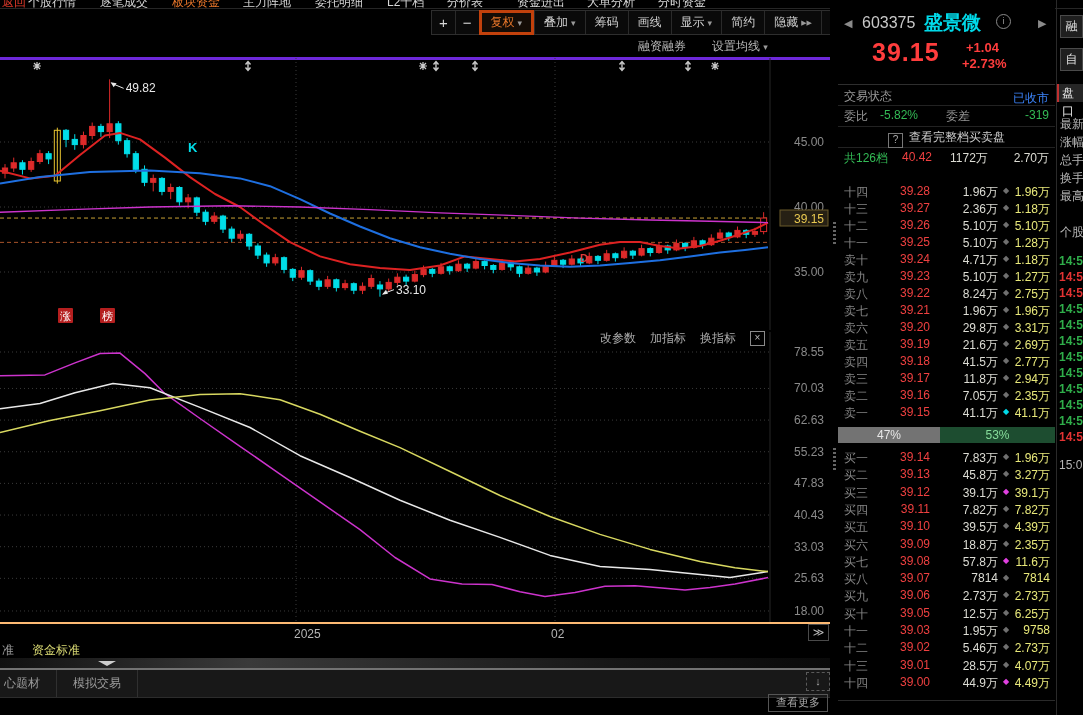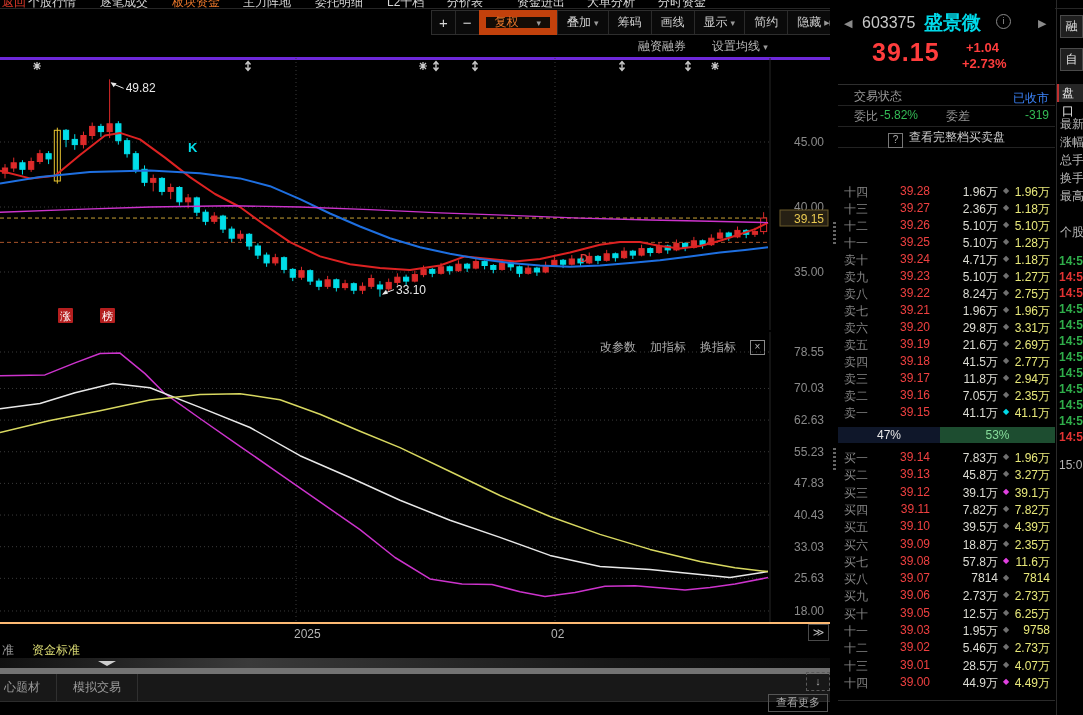--- a/index.html
+++ b/index.html
@@ -7,75 +7,75 @@
        font-family:"Liberation Sans","DejaVu Sans",sans-serif;color:#ccc;-webkit-font-smoothing:none;}
   .abs{position:absolute;}
   
   #topmenu{left:0;top:0;width:1083px;height:8px;overflow:hidden;border-bottom:1px solid #262626;}
   #topmenu .mi{position:absolute;top:-6px;font-size:12px;color:#d8d8d8;white-space:nowrap;}
   
   #toolbar{left:431px;top:10px;height:23px;display:flex;align-items:stretch;border:1px solid #2e2e2e;background:#0a0a0a;}
   .tbtn{display:flex;align-items:center;padding:0 9px;font-size:12px;color:#cfcfcf;border-left:1px solid #2a2a2a;white-space:nowrap;cursor:default;}
   .tbtn:first-child{border-left:none;}
   .tbtn .caret{font-size:9px;margin-left:3px;color:#9a9a9a;}
-  .tbtn.active{color:#e8762a;border:7px solid #c2410c;background:#140c06;margin:-1px 0;gap:15px;}
+  .tbtn.active{color:#e8762a;border:3px solid #c2410c;background:#140c06;margin:-1px 0;}
   .tbtn.pm{font-size:15px;padding:0 7px;color:#d8d8d8;}
   #subbar{left:0;top:34px;width:830px;height:23px;border-bottom:3px solid #6d28d9;}
   #subbar .sb{position:absolute;top:4px;font-size:12px;color:#b9b9b9;}
   
   svg{display:block;}
   
-  #indhead{left:600px;top:340px;height:15px;display:flex;align-items:center;gap:14px;font-size:12px;color:#aaa;}
+  #indhead{left:600px;top:331px;height:15px;display:flex;align-items:center;gap:14px;font-size:12px;color:#aaa;}
   #indx{width:13px;height:13px;border:1px solid #8a8a8a;color:#bbb;font-size:10px;line-height:12px;text-align:center;}
   
   #xaxis{left:0;top:622px;width:830px;height:19px;border-top:2px solid #fdba74;}
   #xaxis .xl{position:absolute;top:3px;font-size:12px;color:#b5b5b5;}
   #nextbtn{left:808px;top:624px;width:19px;height:15px;border:1px solid #4a4a4a;color:#bbb;font-size:11px;text-align:center;line-height:14px;}
   
   #tabrow{left:0;top:641px;width:830px;height:17px;font-size:12px;}
   #tabrow .part{position:absolute;left:2px;top:1px;color:#999;}
   #tabrow .act{position:absolute;left:32px;top:1px;color:#d8d872;}
   
   #splitter{left:0;top:658px;width:830px;height:10px;background:linear-gradient(90deg,#111,#3a3a3a 30%,#161616 75%,#0a0a0a);}
   #splitter .tri{position:absolute;left:98px;top:3px;width:0;height:0;border-left:9px solid transparent;border-right:9px solid transparent;border-top:5px solid #cfcfcf;}
   
-  #btabs{left:0;top:668px;width:830px;height:27px;background:#181818;border-top:6px solid #737373;border-bottom:1px solid #2c2c2c;display:flex;}
+  #btabs{left:0;top:668px;width:830px;height:27px;background:#181818;border-top:2px solid #737373;border-bottom:1px solid #2c2c2c;display:flex;}
   #btabs .bt{padding:0 16px;display:flex;align-items:center;font-size:12px;color:#9a9a9a;border-right:1px solid #303030;}
   #btabs .bt.cut{margin-left:-12px;}
   #dlicon{left:806px;top:672px;width:22px;height:17px;border:1px dashed #5a5a5a;color:#aaa;font-size:11px;text-align:center;line-height:16px;}
   #morebtn{left:768px;top:694px;width:58px;height:16px;border:1px solid #555;color:#aaa;font-size:11px;text-align:center;line-height:15px;}
   
   #rpanel{left:838px;top:0;width:217px;height:715px;background:#000;}
   #rphead1{position:absolute;left:0;top:12px;width:217px;height:24px;}
   #rphead1 .arr{position:absolute;color:#8a8a8a;font-size:11px;top:5px;}
   #code{position:absolute;left:24px;top:2px;font-size:16px;color:#c8c8c8;}
   #sname{position:absolute;left:86px;top:-2px;font-size:19px;font-weight:bold;color:#00d9e8;}
   .circlei{position:absolute;left:158px;top:2px;width:13px;height:13px;border:1px solid #8a8a8a;border-radius:50%;color:#9a9a9a;font-size:9px;text-align:center;line-height:13px;}
   #price{position:absolute;left:34px;top:38px;font-size:25px;font-weight:bold;color:#ff3d3d;letter-spacing:1px;}
   #chg{position:absolute;left:128px;top:40px;font-size:13px;font-weight:bold;color:#ff3d3d;}
   #pct{position:absolute;left:124px;top:56px;font-size:13px;font-weight:bold;color:#ff3d3d;}
   .rrow{position:absolute;left:0;width:217px;height:20px;font-size:12px;}
-  .rrow .lab{position:absolute;left:6px;top:3px;color:#979797;margin-left:10px;}
+  .rrow .lab{position:absolute;left:6px;top:3px;color:#979797;}
   .rrow .val{position:absolute;right:6px;top:5px;color:#3b82f6;}
   #status{top:84px;border-top:1px solid #2e2e2e;border-bottom:1px solid #222;}
   #weibi{top:105px;}
   #weibi .g{color:#33bb55;}
   #browse{top:126px;border-top:1px solid #222;border-bottom:1px solid #222;text-align:center;color:#ccc;}
   #browse .q{display:inline-block;width:13px;height:13px;border:1px solid #777;font-size:10px;line-height:12px;margin-right:6px;vertical-align:-2px;color:#aaa;}
   #browse .t{line-height:20px;}
   #sumrow{top:147px;}
   #sumrow span{position:absolute;top:3px;}
   .book-row{position:absolute;left:0;width:217px;font-size:12px;}
   .book-row .bl{position:absolute;left:6px;color:#858585;}
   .book-row .bp{position:absolute;left:42px;width:50px;text-align:right;color:#ef4040;}
   .book-row .bv{position:absolute;left:92px;width:68px;text-align:right;color:#dcdcd4;}
   .book-row .bd{position:absolute;left:162px;width:12px;text-align:center;font-size:8px;top:2px;}
   .book-row .bv2{position:absolute;left:168px;width:44px;text-align:right;color:#e8e87a;}
   #ratio{position:absolute;left:0;top:427px;width:217px;height:16px;display:flex;font-size:12px;}
-  #ratio .l{background:#0f172a;color:#e6e6e6;text-align:center;line-height:16px;}
+  #ratio .l{background:#737373;color:#e6e6e6;text-align:center;line-height:16px;}
   #ratio .r{background:#1d4d30;color:#86dc9a;text-align:center;line-height:16px;}
   #rpbottom{position:absolute;left:0;top:700px;width:217px;border-top:1px solid #2a2a2a;height:15px;}
   
   #rstrip{left:1056px;top:0;width:27px;height:715px;border-left:1px solid #2a2a2a;overflow:hidden;}
   .sbtn{position:absolute;left:3px;width:21px;height:21px;background:#1f1f1f;border:1px solid #4a4a4a;color:#e0e0e0;font-size:12px;text-align:center;line-height:20px;}
   #stab{position:absolute;left:0px;top:84px;width:27px;height:18px;background:#262626;border-left:2px solid #c03030;color:#e8e8e8;font-size:12px;line-height:18px;padding-left:3px;box-sizing:border-box;}
   .slab{position:absolute;left:3px;font-size:12px;color:#b5b5b5;white-space:nowrap;}
   .stime{position:absolute;left:2px;font-size:12px;font-weight:bold;white-space:nowrap;}
   
   #vdiv{left:830px;top:0;width:8px;height:715px;background:#000;border-right:1px solid #242424;}
@@ -612,20 +612,26 @@
     </div>
     <div class="rrow" id="weibi">
       <span class="lab">委比</span>
       <span class="g abs" style="left:42px;top:3px">-5.82%</span>
       <span class="abs" style="left:108px;top:3px;color:#979797">委差</span>
       <span class="g abs" style="right:6px;top:3px">-319</span>
     </div>
     <div class="rrow" id="browse">
       <span class="t"><span class="q">?</span><span>查看完整档买卖盘</span></span>
     </div>
+    <div class="rrow" id="sumrow">
+      <span style="left:6px;color:#33bb55">共126档</span>
+      <span style="left:64px;color:#ef4040">40.42</span>
+      <span style="left:112px;color:#dcdcd4">1172万</span>
+      <span style="right:6px;color:#dcdcd4">2.70万</span>
+    </div>
     <div id="sellbook">
         <div class="book-row" style="top: 184px; height: 17px;">
           <span class="bl">十四</span>
           <span class="bp">39.28</span>
           <span class="bv">1.96万</span>
           <span class="bd" style="color: rgb(111, 111, 111);">◆</span>
           <span class="bv2">1.96万</span>
         </div>
         <div class="book-row" style="top: 201px; height: 17px;">
           <span class="bl">十三</span>

